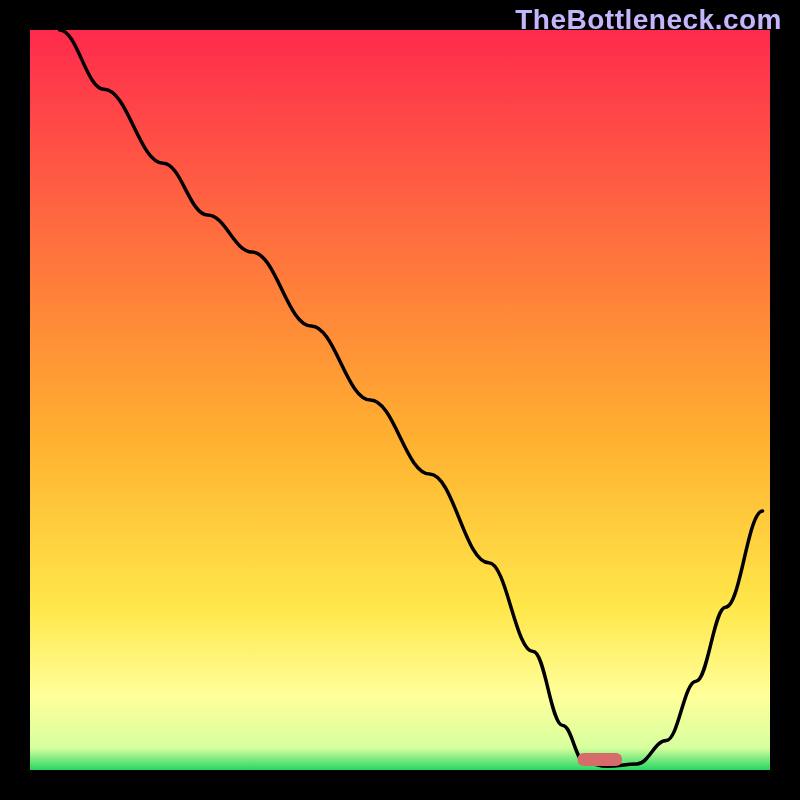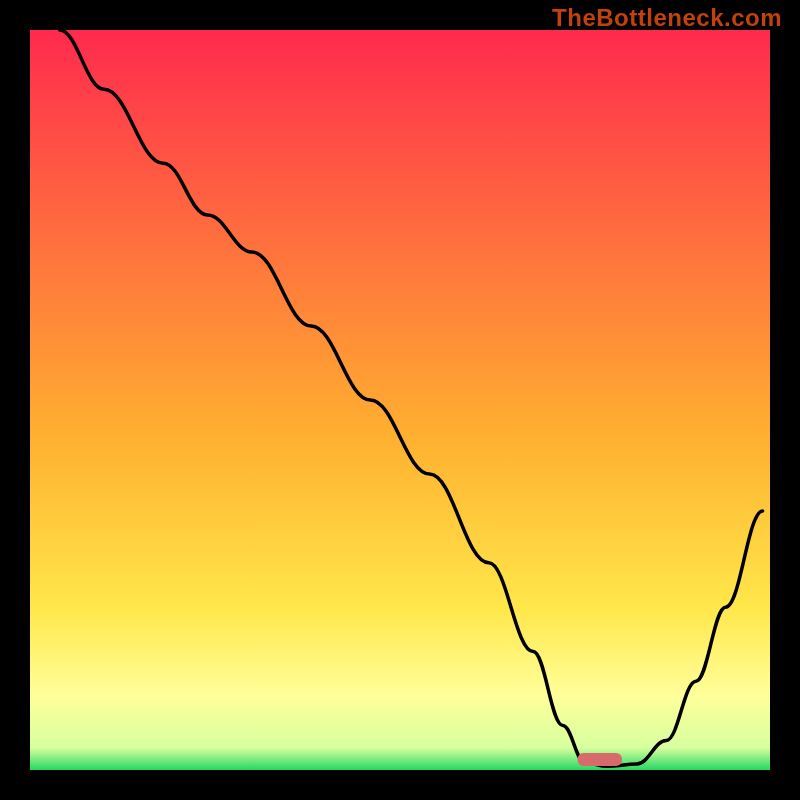--- a/index.html
+++ b/index.html
@@ -15,22 +15,22 @@
     position: absolute;
     top: 0;
     left: 0;
     width: 800px;
     height: 800px;
   }
   .watermark {
     position: absolute;
     top: 4px;
     right: 18px;
-    color: #c2410c;
-    font-size: 24px;
+    color: #c4b5fd;
+    font-size: 28px;
     font-weight: 600;
     letter-spacing: 0.5px;
     z-index: 5;
     user-select: none;
   }
 </style>
 </head>
 <body>
 
 <div class="frame">

